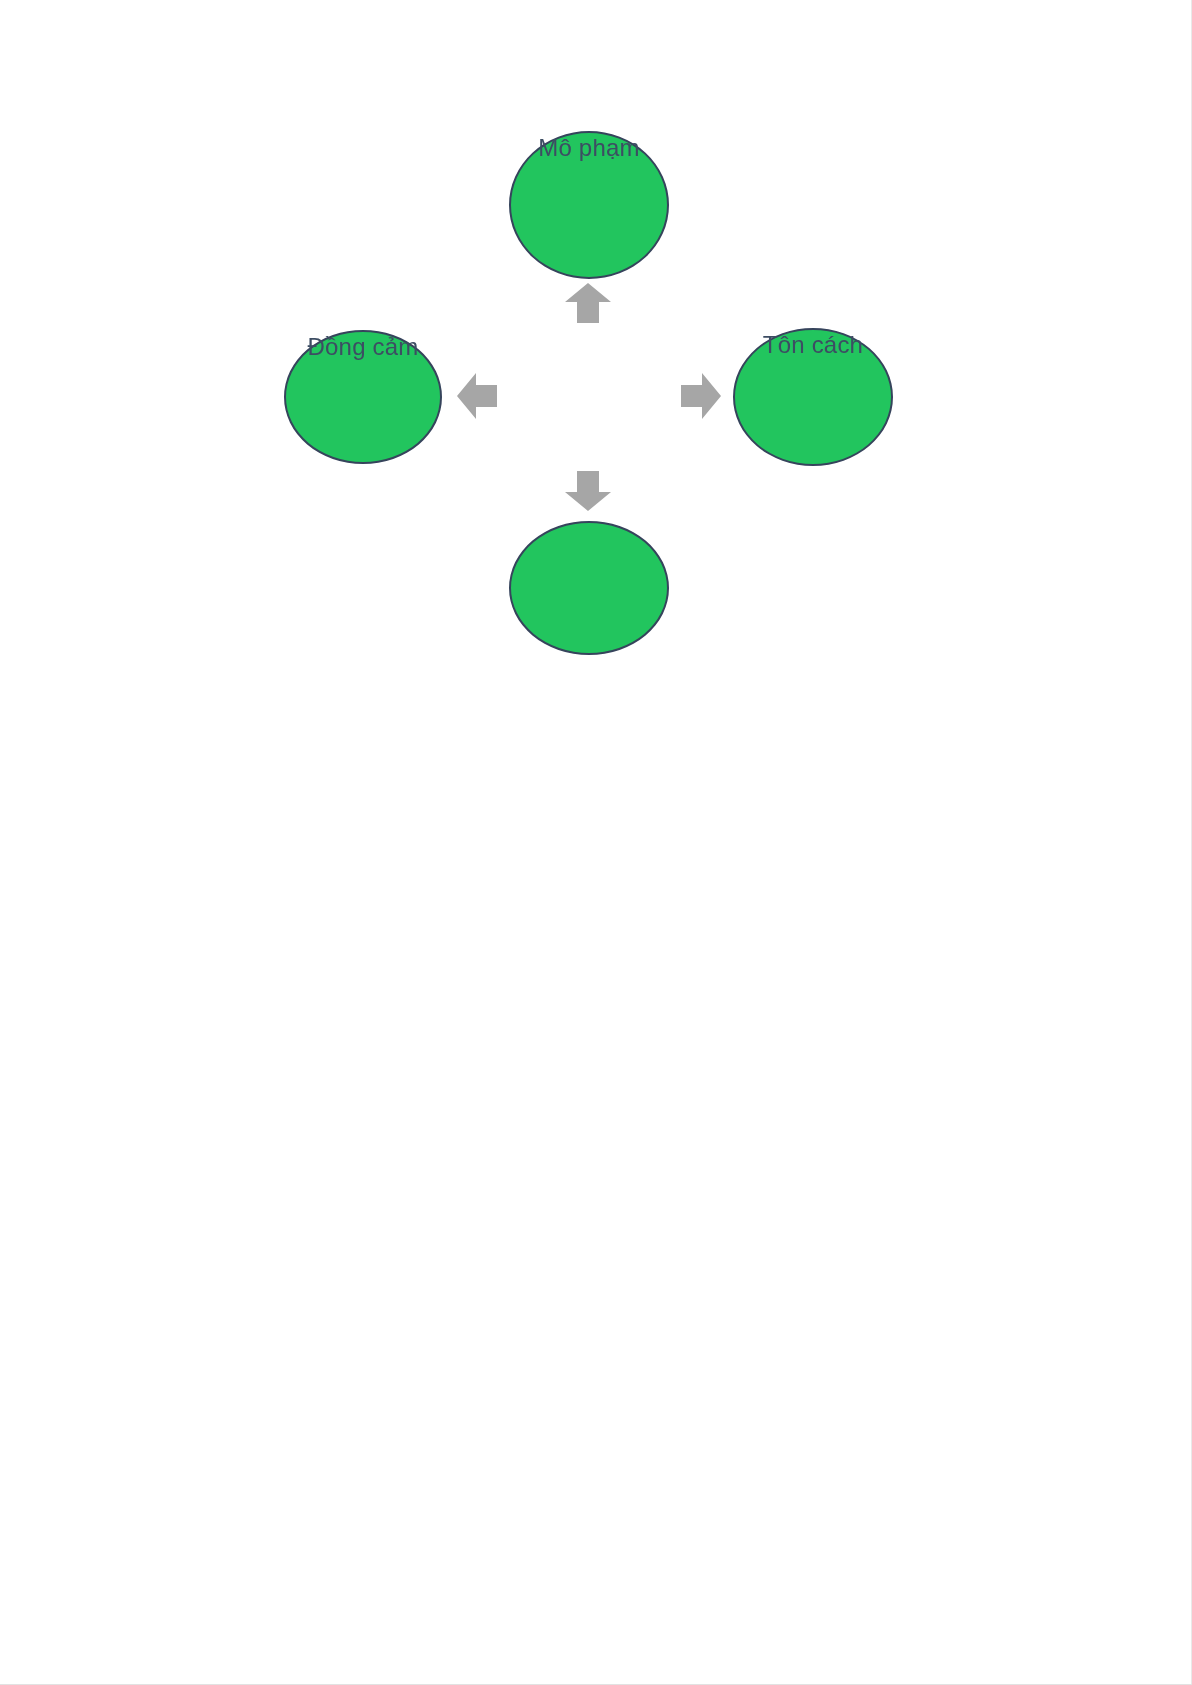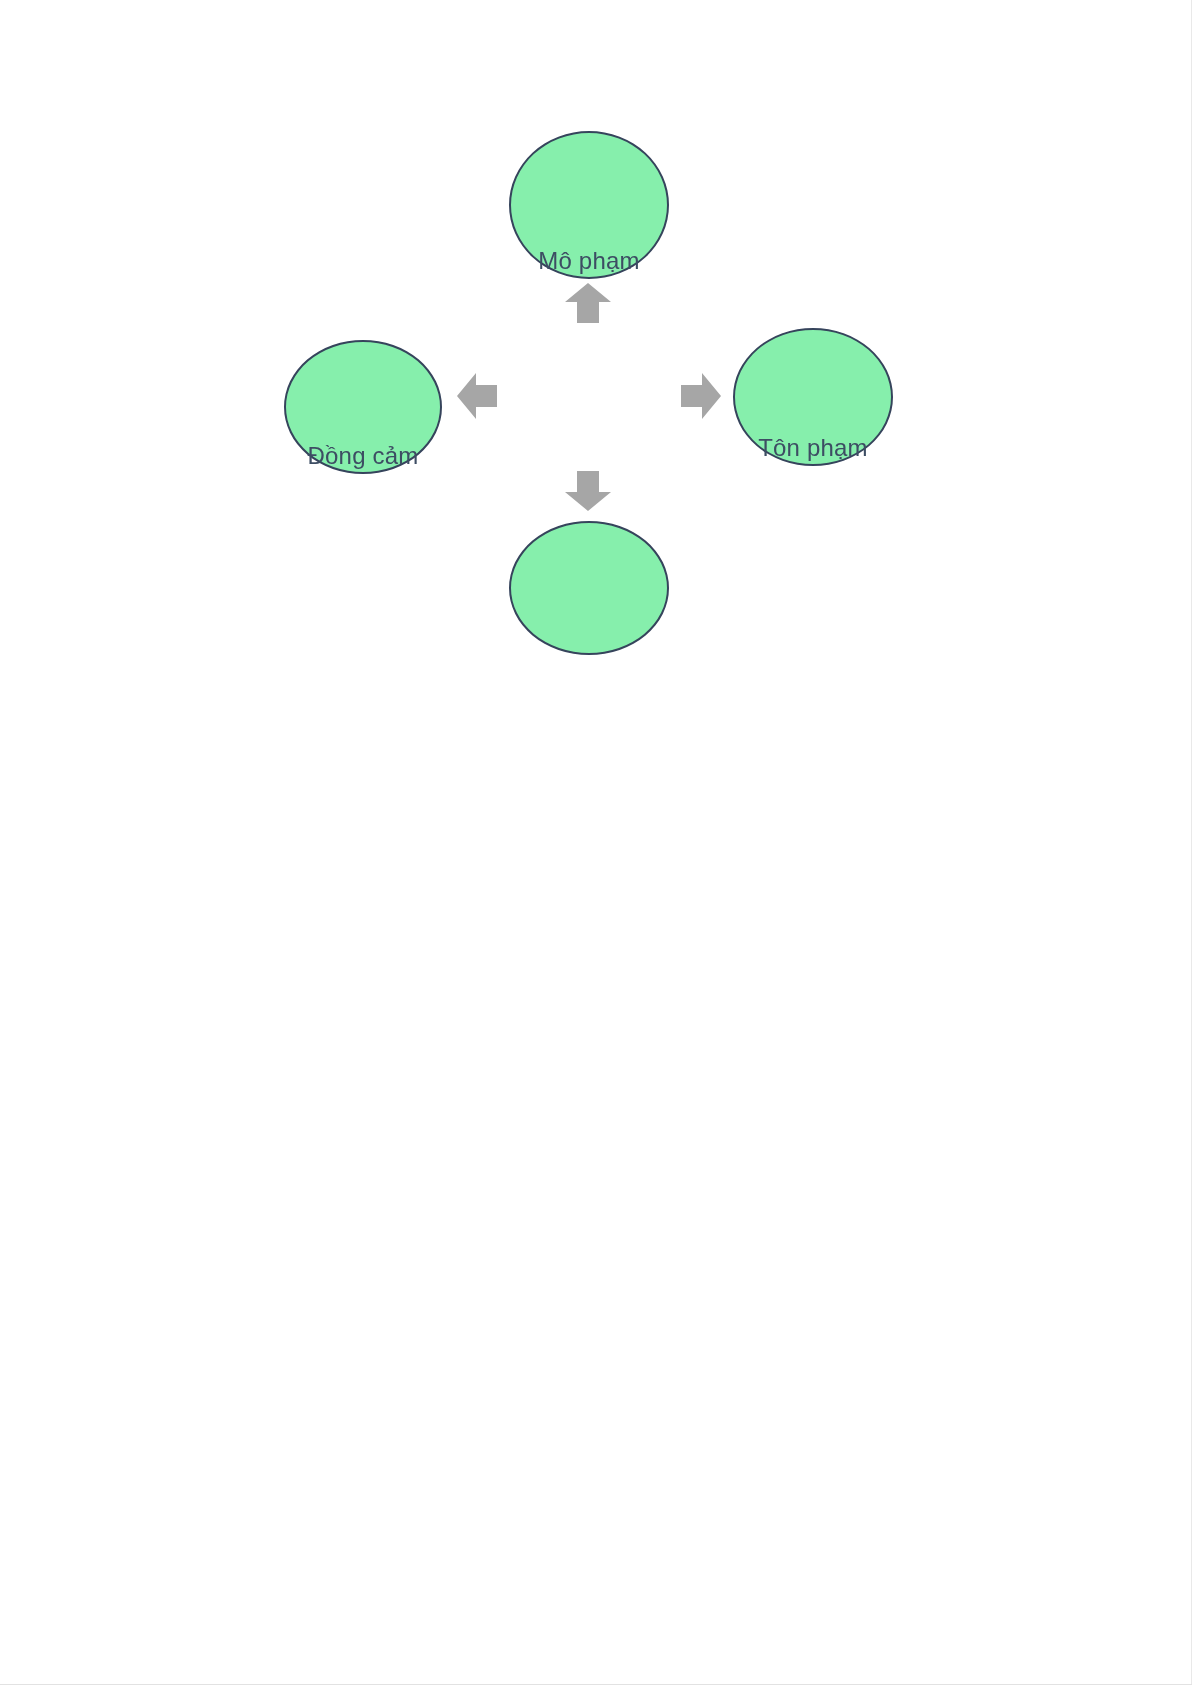--- a/index.html
+++ b/index.html
@@ -48,23 +48,23 @@
     top: 0;
     width: 1192px;
     height: 760px;
   }
 
   .node {
     position: absolute;
     box-sizing: border-box;
     border: 2px solid #36445c;
     border-radius: 50%;
-    background: #86efac;
+    background: #22c55e;
     display: flex;
-    align-items: flex-end;
+    align-items: flex-start;
     justify-content: center;
     text-align: center;
   }
 
   .node-label {
     color: #3d4d63;
     font-family: "Liberation Sans", sans-serif;
     font-size: 23px;
     line-height: 1.28;
     letter-spacing: 0.2px;
@@ -80,21 +80,21 @@
     height: 148px;
   }
   #node-center {
     left: 511px;
     top: 330px;
     width: 156px;
     height: 134px;
   }
   #node-left {
     left: 284px;
-    top: 340px;
+    top: 330px;
     width: 158px;
     height: 134px;
   }
   #node-right {
     left: 733px;
     top: 328px;
     width: 160px;
     height: 138px;
   }
   #node-bottom {
@@ -147,21 +147,21 @@
     </div>
 
 
     <div class="arrow" id="arrow-right">
       <svg viewBox="0 0 40 46" width="40" height="46" aria-hidden="true">
         <polygon points="40,23 21,0 21,12 0,12 0,34 21,34 21,46" fill="#a6a6a6"></polygon>
       </svg>
     </div>
 
     <div class="node" id="node-right">
-      <span class="node-label">Tôn phạm</span>
+      <span class="node-label">Tôn cách</span>
     </div>
 
     <div class="arrow" id="arrow-down">
       <svg viewBox="0 0 46 40" width="46" height="40" aria-hidden="true">
         <polygon points="23,40 0,21 12,21 12,0 34,0 34,21 46,21" fill="#a6a6a6"></polygon>
       </svg>
     </div>
 
     <div class="node" id="node-bottom">
       <span class="node-label"></span>

